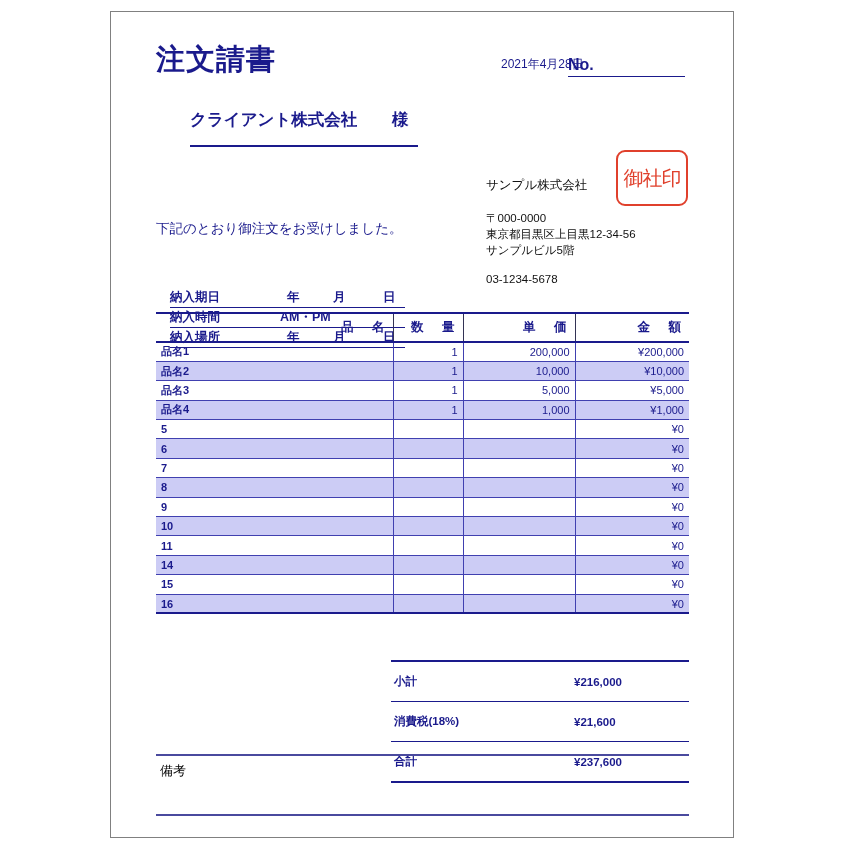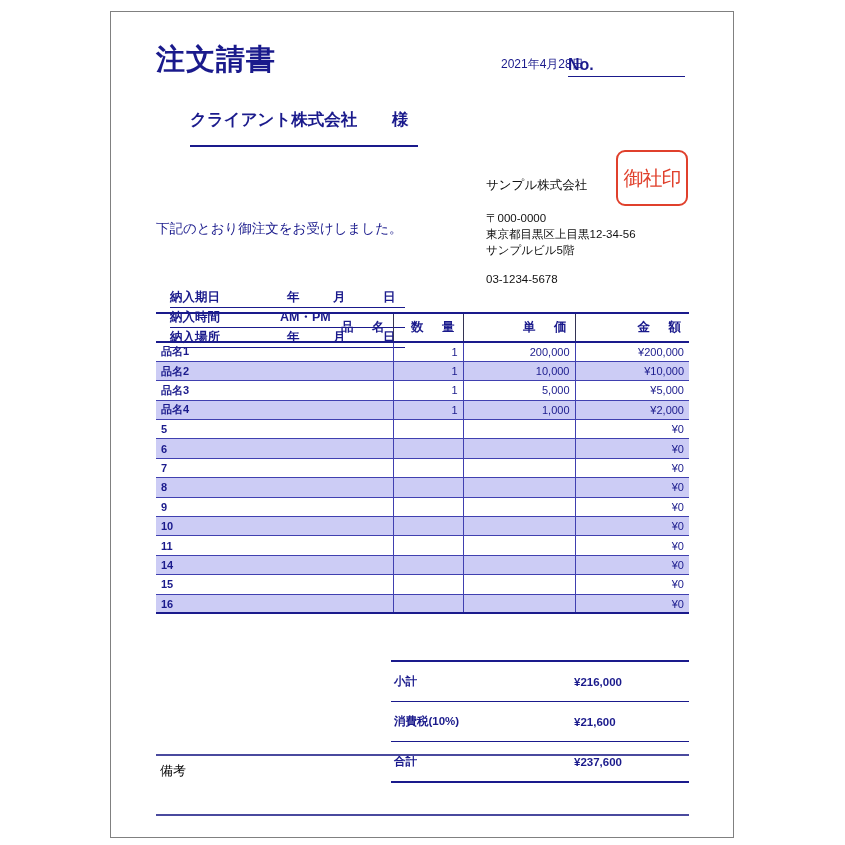--- a/index.html
+++ b/index.html
@@ -357,21 +357,21 @@
           <tr>
             <td class="c-name">品名3</td>
             <td class="c-qty">1</td>
             <td class="c-unit">5,000</td>
             <td class="c-amt">¥5,000</td>
           </tr>
           <tr class="alt">
             <td class="c-name">品名4</td>
             <td class="c-qty">1</td>
             <td class="c-unit">1,000</td>
-            <td class="c-amt">¥2,000</td>
+            <td class="c-amt">¥1,000</td>
           </tr>
           <tr class=" empty">
             <td class="c-name">5</td>
             <td class="c-qty"></td>
             <td class="c-unit"></td>
             <td class="c-amt">¥0</td>
           </tr>
           <tr class="alt empty">
             <td class="c-name">6</td>
             <td class="c-qty"></td>
@@ -433,21 +433,21 @@
       <colgroup>
         <col style="width:180px">
         <col style="width:118px">
       </colgroup>
       <tbody id="totals-body">
           <tr>
             <td class="t-label">小計</td>
             <td class="t-val">¥216,000</td>
           </tr>
           <tr>
-            <td class="t-label">消費税(10%)</td>
+            <td class="t-label">消費税(18%)</td>
             <td class="t-val">¥21,600</td>
           </tr>
           <tr>
             <td class="t-label">合計</td>
             <td class="t-val">¥237,600</td>
           </tr>
         </tbody>
     </table>
 
     <div id="remarks">

